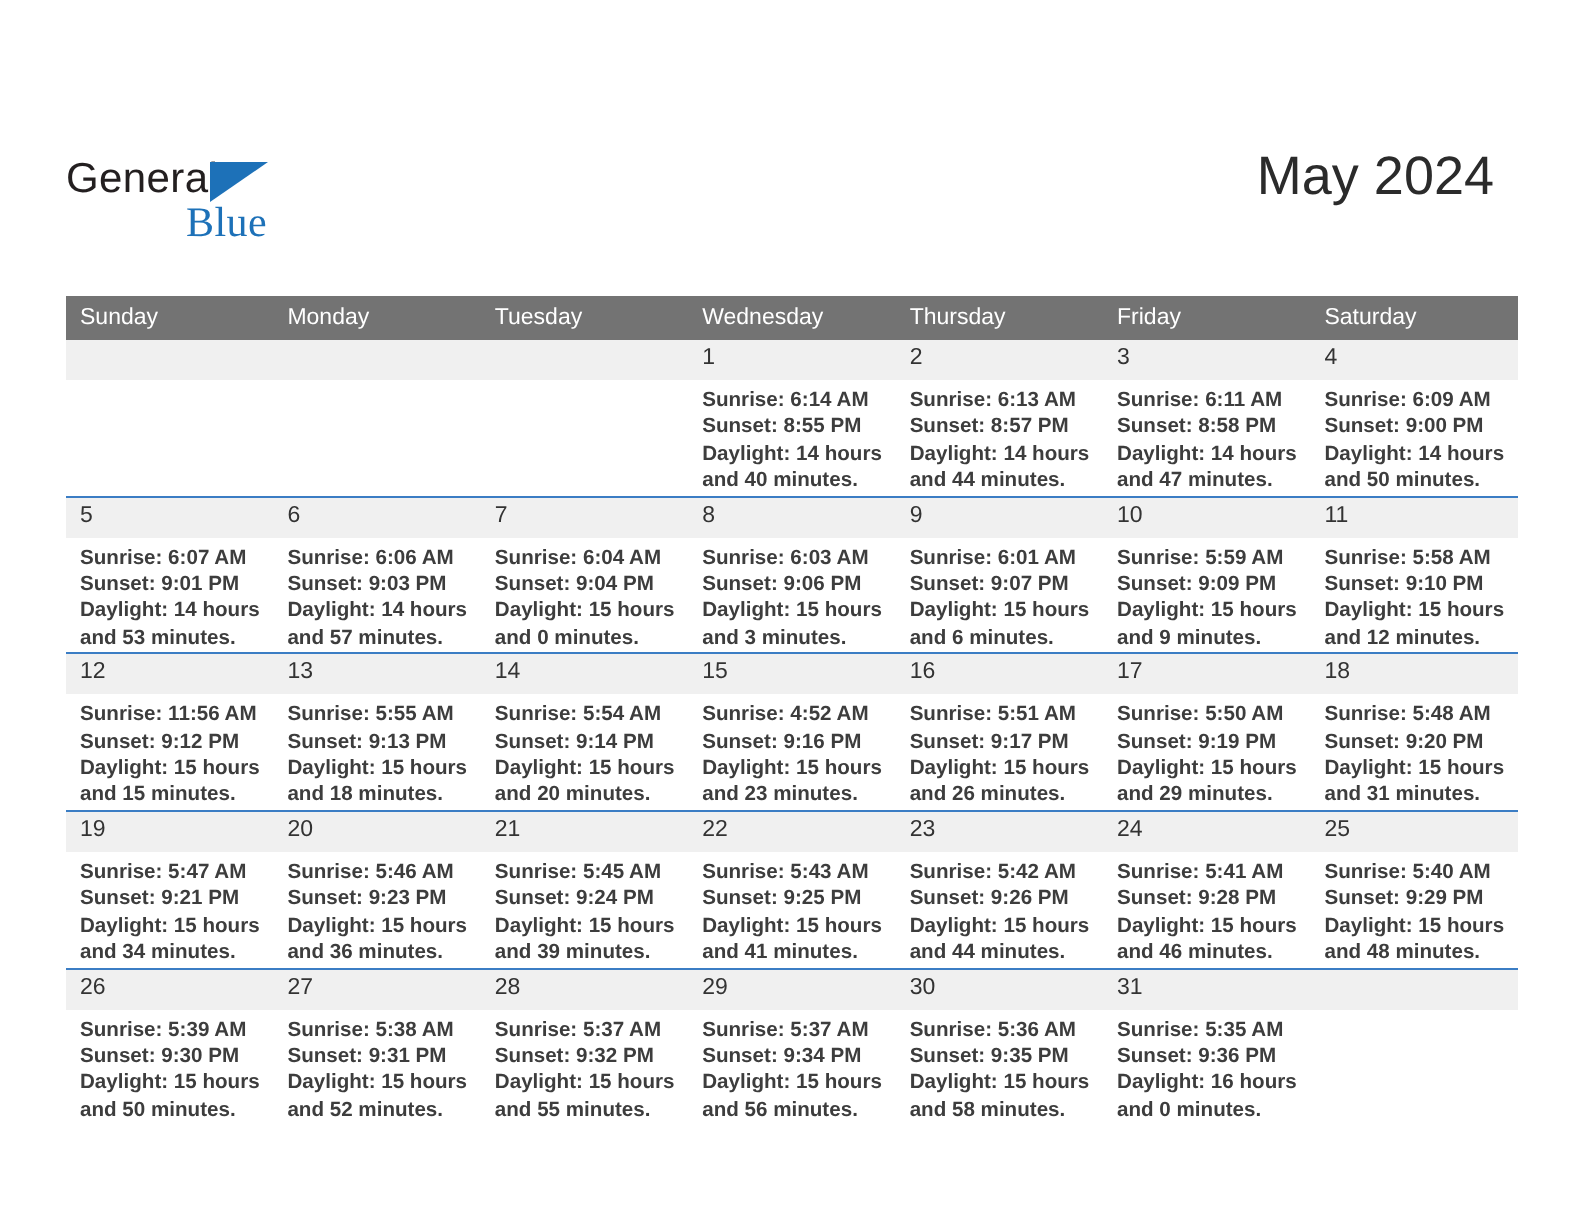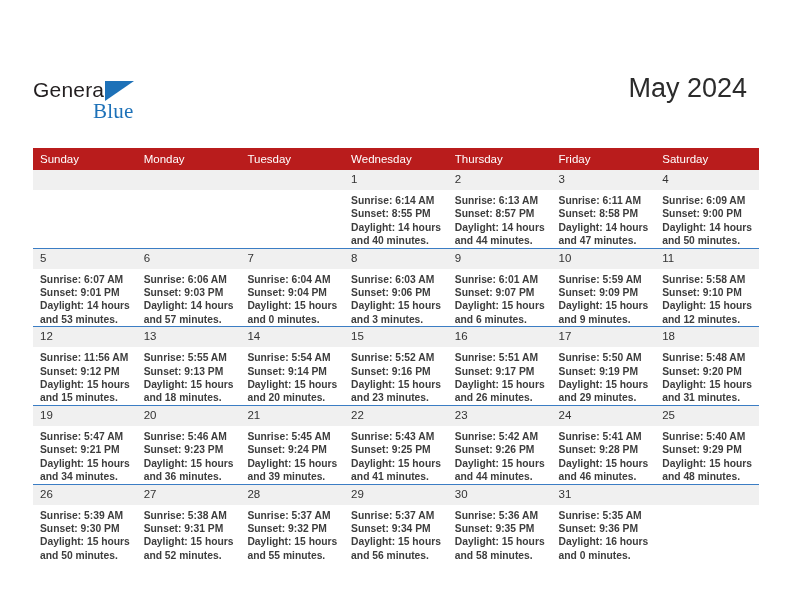--- a/index.html
+++ b/index.html
@@ -87,21 +87,21 @@
   
   .calendar {
     position: absolute;
     left: 33px;
     top: 104px;
     width: 726px;
     border-collapse: collapse;
     table-layout: fixed;
   }
   .calendar th {
-    background: #b91c1c;
+    background: #737373;
     color: #ffffff;
     font-size: 11.5px;
     font-weight: normal;
     text-align: left;
     padding: 5px 0 5px 7px;
     height: 12px;
     border: none;
   }
   .calendar td {
     width: 103.7px;
@@ -292,21 +292,21 @@
             <span class="daynum">14</span>
             <div class="info">
               <div>Sunrise: 5:54 AM</div>
               <div>Sunset: 9:14 PM</div>
               <div class="daylight">Daylight: 15 hours and 20 minutes.</div>
             </div>
           </td>
           <td>
             <span class="daynum">15</span>
             <div class="info">
-              <div>Sunrise: 5:52 AM</div>
+              <div>Sunrise: 4:52 AM</div>
               <div>Sunset: 9:16 PM</div>
               <div class="daylight">Daylight: 15 hours and 23 minutes.</div>
             </div>
           </td>
           <td>
             <span class="daynum">16</span>
             <div class="info">
               <div>Sunrise: 5:51 AM</div>
               <div>Sunset: 9:17 PM</div>
               <div class="daylight">Daylight: 15 hours and 26 minutes.</div>

